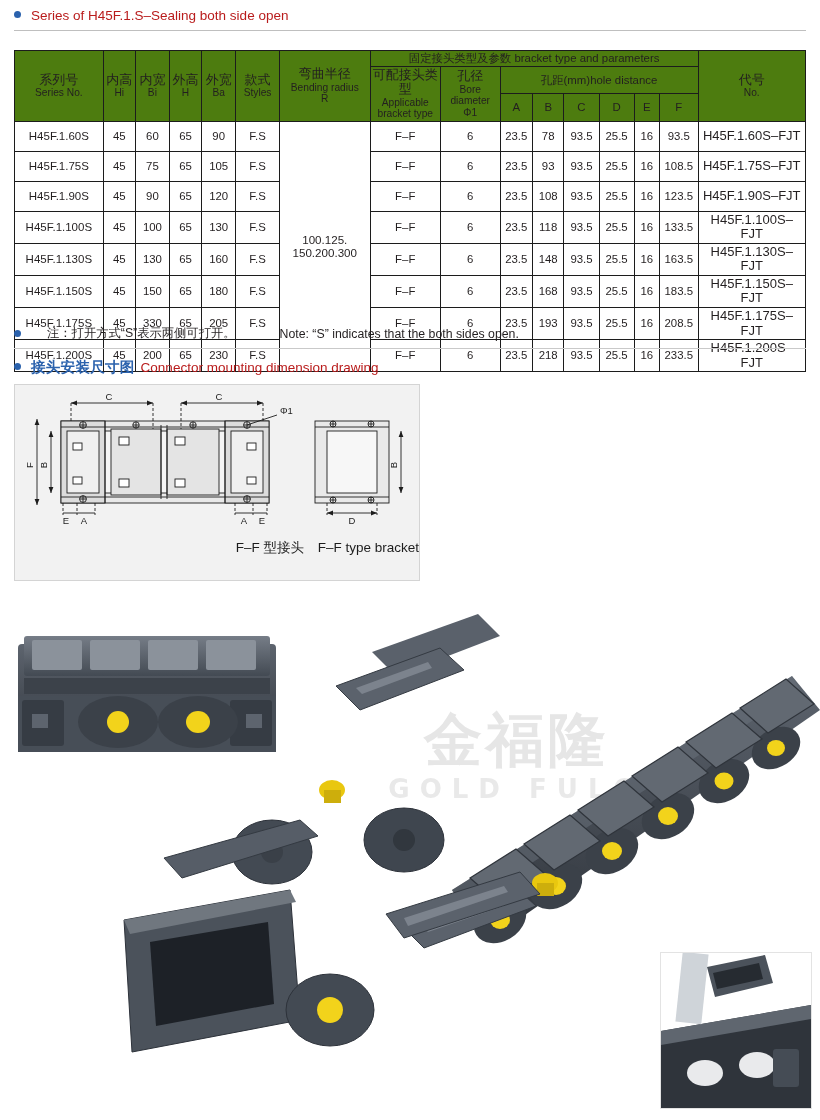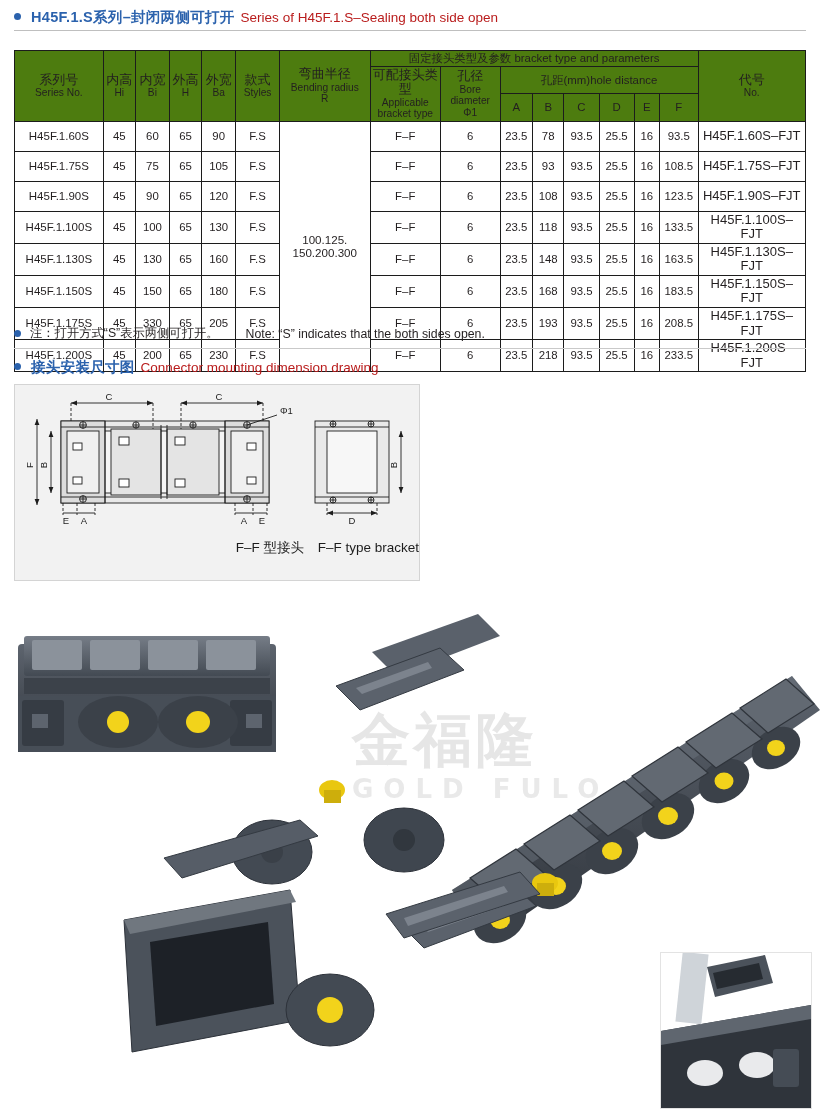--- a/index.html
+++ b/index.html
@@ -30,57 +30,56 @@
   }
   table.spec thead th{background:#4d7c0f;font-weight:normal;}
   table.spec tbody td{background:#ffffff;height:27px;}
   .cn{display:block;font-size:13px;}
   .en{display:block;font-size:10.2px;}
   .bend{font-size:11.6px;line-height:1.35;}
   .code-col{font-size:13px;}
   .ser-col{font-size:11.5px;}
 
   
-  #note{position:absolute;left:14px;top:325px;width:792px;font-size:12.2px;color:#231f20;display:flex;align-items:center;gap:5px;}
+  #note{position:absolute;left:14px;top:325px;width:792px;font-size:12.2px;color:#231f20;display:flex;align-items:center;gap:22px;}
   #note .bullet{top:0;}
   .note-cn{font-size:12.3px;}
   .note-en{font-size:12.3px;padding-left:22px;}
   .note-rule{position:absolute;left:14px;top:348px;width:792px;height:1px;background:#c9c9c9;}
 
   
   #draw-head{position:absolute;left:0;top:358px;width:820px;}
 
   
   #drawing{
     position:absolute;left:14px;top:384px;width:404px;height:195px;
     background:#f2f2f2;border:1px solid #d4d4d4;
   }
   #drawing svg{display:block;}
   .dcap{position:absolute;left:0;top:154px;width:404px;text-align:right;font-size:13.5px;color:#1d1d1d;}
   .dcap .c1{margin-right:10px;}
 
   
   #photos{position:absolute;left:0;top:590px;width:820px;height:530px;background:#fff;}
   .wm{
-    position:absolute;left:352px;top:112px;width:330px;text-align:left;
+    position:absolute;left:352px;top:112px;width:330px;text-align:center;
     color:#e6e6e6;font-size:58px;font-weight:bold;letter-spacing:4px;
     font-family:"DejaVu Sans",sans-serif;
   }
   .wm small{display:block;font-size:26px;letter-spacing:10px;margin-top:-6px;color:#e9e9e9;}
   
   #inset{position:absolute;left:660px;top:362px;width:150px;height:155px;background:#ffffff;border:1px solid #e3e3e3;overflow:hidden;}
 </style>
 </head>
 <body>
 
 <div class="page">
 
   <div id="title-row" class="sec-head">
     <span class="bullet"></span>
-    <span class="sec-cn">H45F.1.S系列–封闭两侧可打开</span>
     <span class="sec-en">Series of H45F.1.S–Sealing both side open</span>
   </div>
   <div class="title-underline"></div>
 
   <table class="spec">
     <thead>
       <tr>
         <th rowspan="3" style="width:92px">
           <span class="cn">系列号</span>
           <span class="en">Series No.</span>

